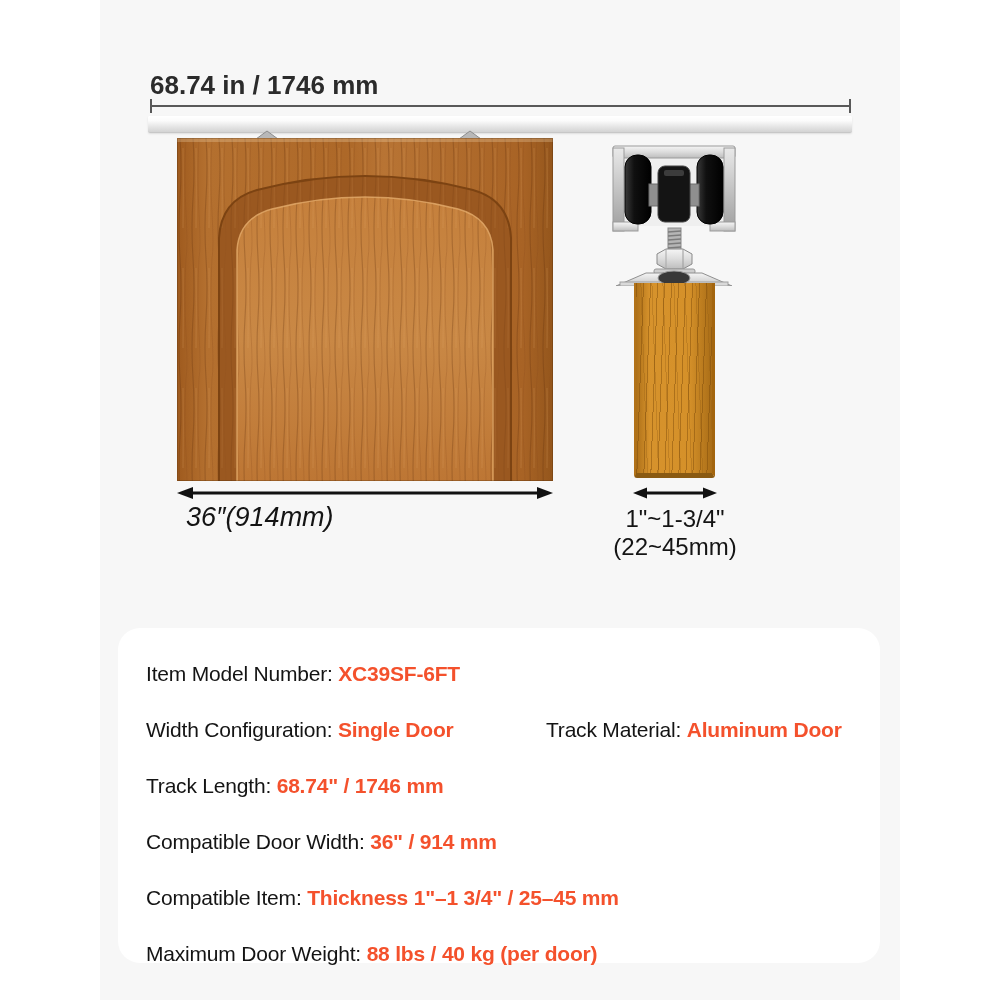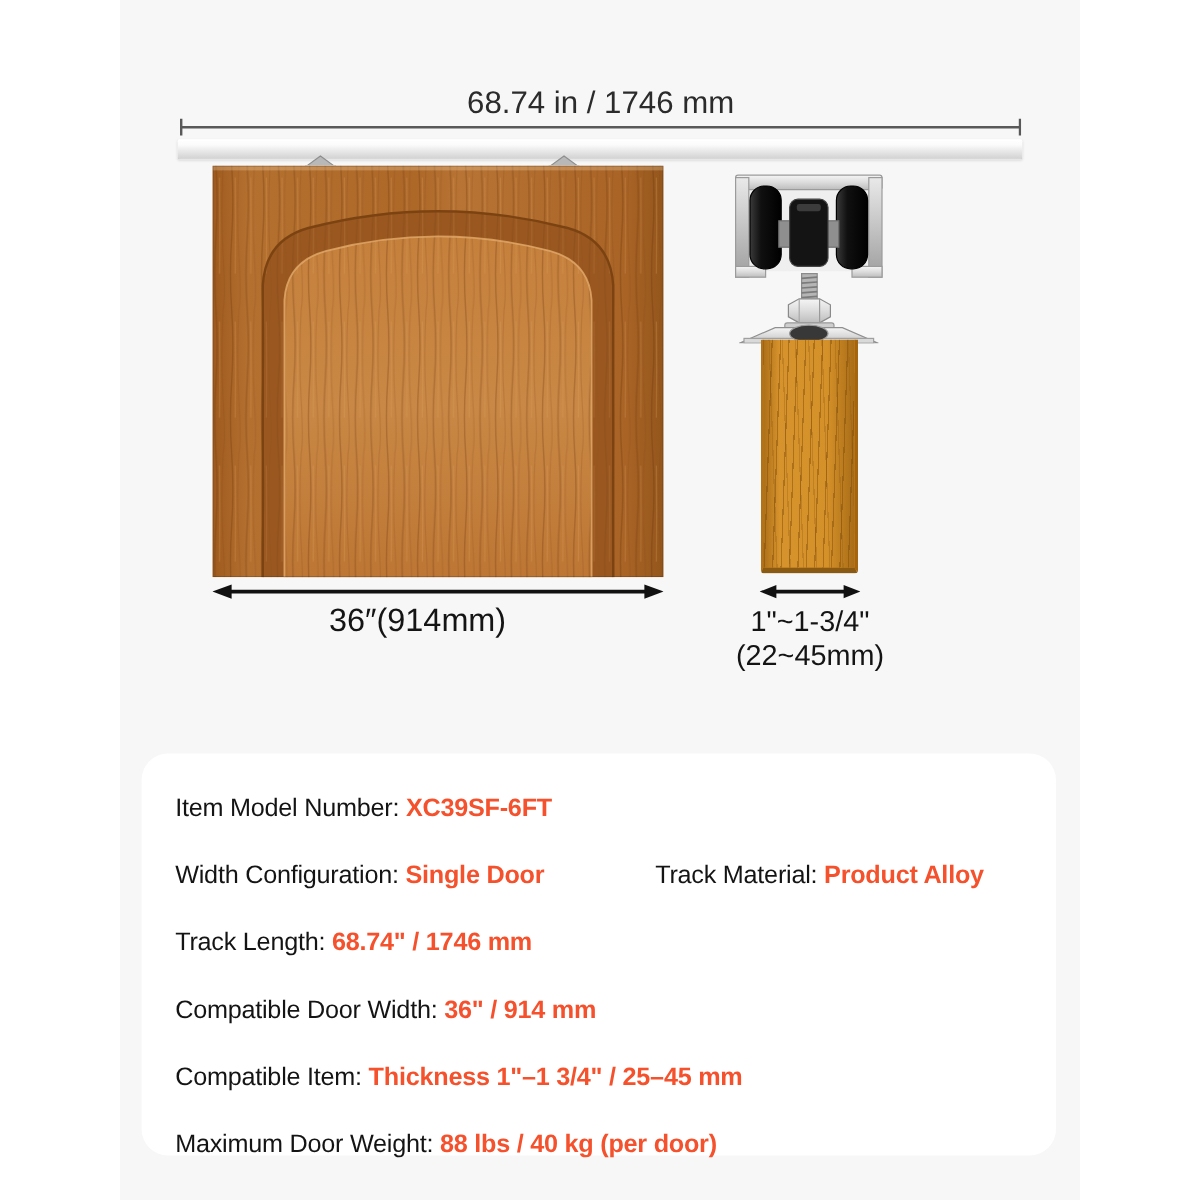--- a/index.html
+++ b/index.html
@@ -10,22 +10,22 @@
     --dim-ink:#2b2b2b;
   }
   html,body{margin:0;padding:0;}
   body{
     width:1000px;height:1000px;position:relative;background:#ffffff;
     font-family:"Liberation Sans", sans-serif;overflow:hidden;
   }
   .stage{position:absolute;left:100px;top:0;width:800px;height:1000px;background:var(--stage-bg);}
 
   
-  .dim-label{position:absolute;left:150px;top:70px;width:701px;text-align:center;
-    font-size:26px;color:var(--dim-ink);}
+  .dim-label{position:absolute;left:150px;top:70px;width:701px;
+    font-size:26px;color:var(--dim-ink);font-weight:bold;}
   .dim-line{position:absolute;left:150px;top:98px;width:701px;height:16px;}
 
   
   .track-bar{position:absolute;left:148px;top:116px;width:704px;height:16px;border-radius:2px;
     background:linear-gradient(180deg,#ffffff 0%,#fbfbfb 30%,#ececec 55%,#dedede 80%,#d3d3d3 100%);
     border-bottom:1px solid #c7c7c7;
     box-shadow:0 1px 2px rgba(0,0,0,0.10), inset 0 1px 0 #ffffff;}
   .hanger{position:absolute;top:128px;width:26px;height:12px;}
   .hanger.h1{left:254px;} .hanger.h2{left:457px;}
 
@@ -38,22 +38,22 @@
     background-color:#d0891f;
     background-image:
       repeating-linear-gradient(92deg, rgba(122,72,8,0.45) 0 1px, transparent 1px 7px),
       repeating-linear-gradient(88deg, rgba(150,95,20,0.35) 0 1px, transparent 1px 11px),
       linear-gradient(90deg, rgba(80,45,5,0.28), rgba(255,205,125,0.14) 18%, rgba(255,210,130,0.10) 70%, rgba(80,45,5,0.30));
     border-left:2px solid #b27218;border-right:3px solid #a3650e;border-bottom:5px solid #8a5a12;
     border-radius:0 0 3px 3px;box-sizing:border-box;}
 
   
   .door-arrow{position:absolute;left:177px;top:485px;width:376px;height:16px;}
-  .door-width-label{position:absolute;left:160px;top:502px;width:376px;text-align:center;
-    font-size:27px;color:var(--ink);}
+  .door-width-label{position:absolute;left:186px;top:502px;width:376px;text-align:left;
+    font-size:27px;color:var(--ink);font-style:italic;}
   .edge-arrow{position:absolute;left:633px;top:485px;width:84px;height:16px;}
   .edge-label{position:absolute;left:585px;top:505px;width:180px;text-align:center;
     font-size:24px;line-height:28px;color:var(--ink);}
 
   
   .spec-panel{position:absolute;left:118px;top:628px;width:762px;height:335px;
     background:var(--panel-bg);border-radius:22px;box-sizing:border-box;
     padding:10px 18px 0 28px;}
   .spec-row{height:40px;line-height:40px;font-size:21px;letter-spacing:-0.2px;
     color:var(--ink);white-space:nowrap;margin-top:16px;}
@@ -200,21 +200,21 @@
   <div class="spec-row two-col">
     <div>
       <span class="spec-label">Item Model Number: </span><span class="spec-value">XC39SF-6FT</span>
     </div>
   </div>
   <div class="spec-row two-col">
     <div>
       <span class="spec-label">Width Configuration: </span><span class="spec-value">Single Door</span>
     </div>
     <div>
-      <span class="spec-label">Track Material: </span><span class="spec-value">Product Alloy</span>
+      <span class="spec-label">Track Material: </span><span class="spec-value">Aluminum Door</span>
     </div>
   </div>
   <div class="spec-row">
     <span class="spec-label">Track Length: </span><span class="spec-value">68.74" / 1746 mm</span>
   </div>
   <div class="spec-row">
     <span class="spec-label">Compatible Door Width: </span><span class="spec-value">36" / 914 mm</span>
   </div>
   <div class="spec-row">
     <span class="spec-label">Compatible Item: </span><span class="spec-value">Thickness 1"–1 3/4" / 25–45 mm</span>

